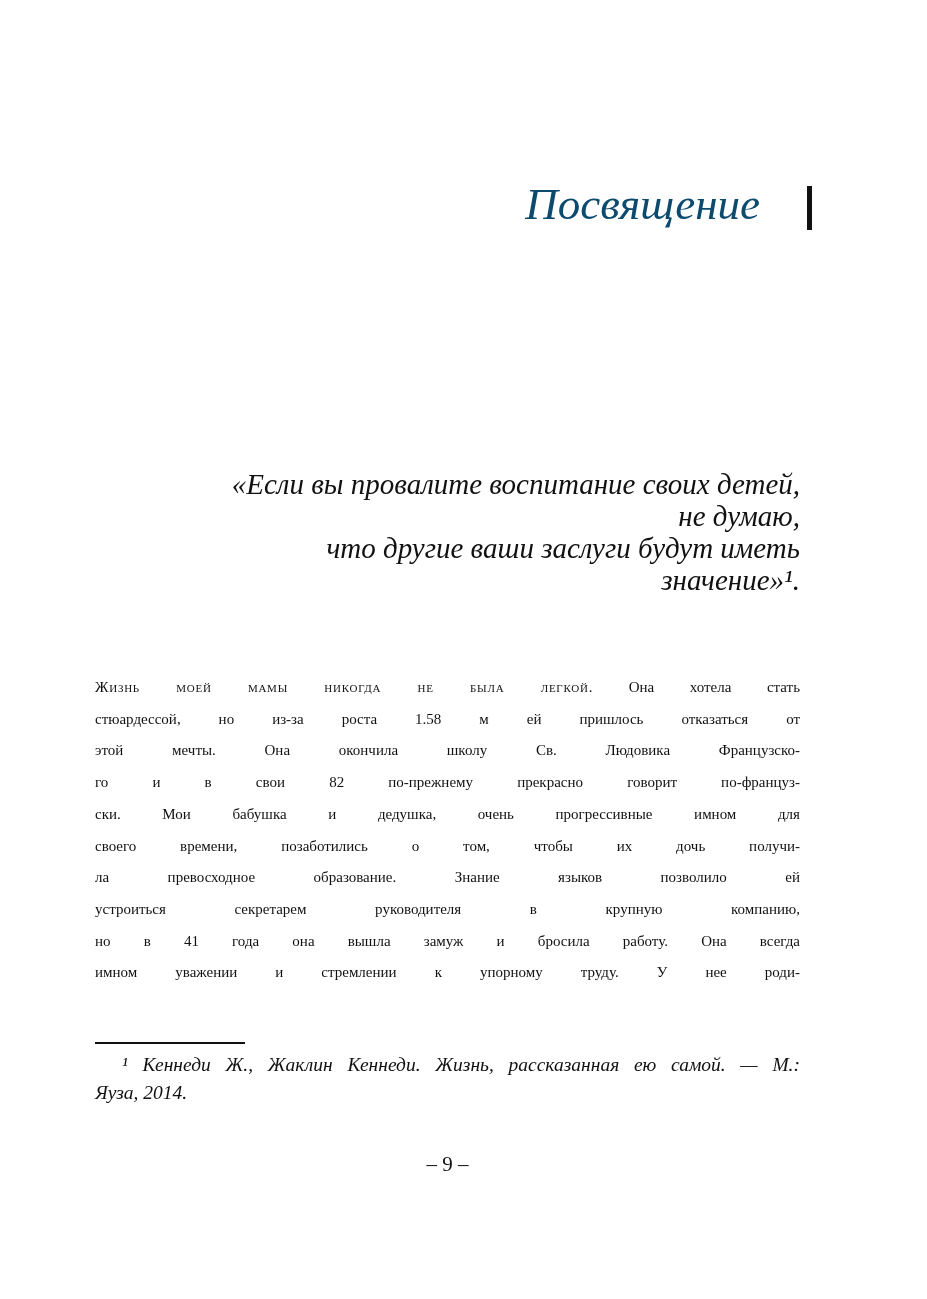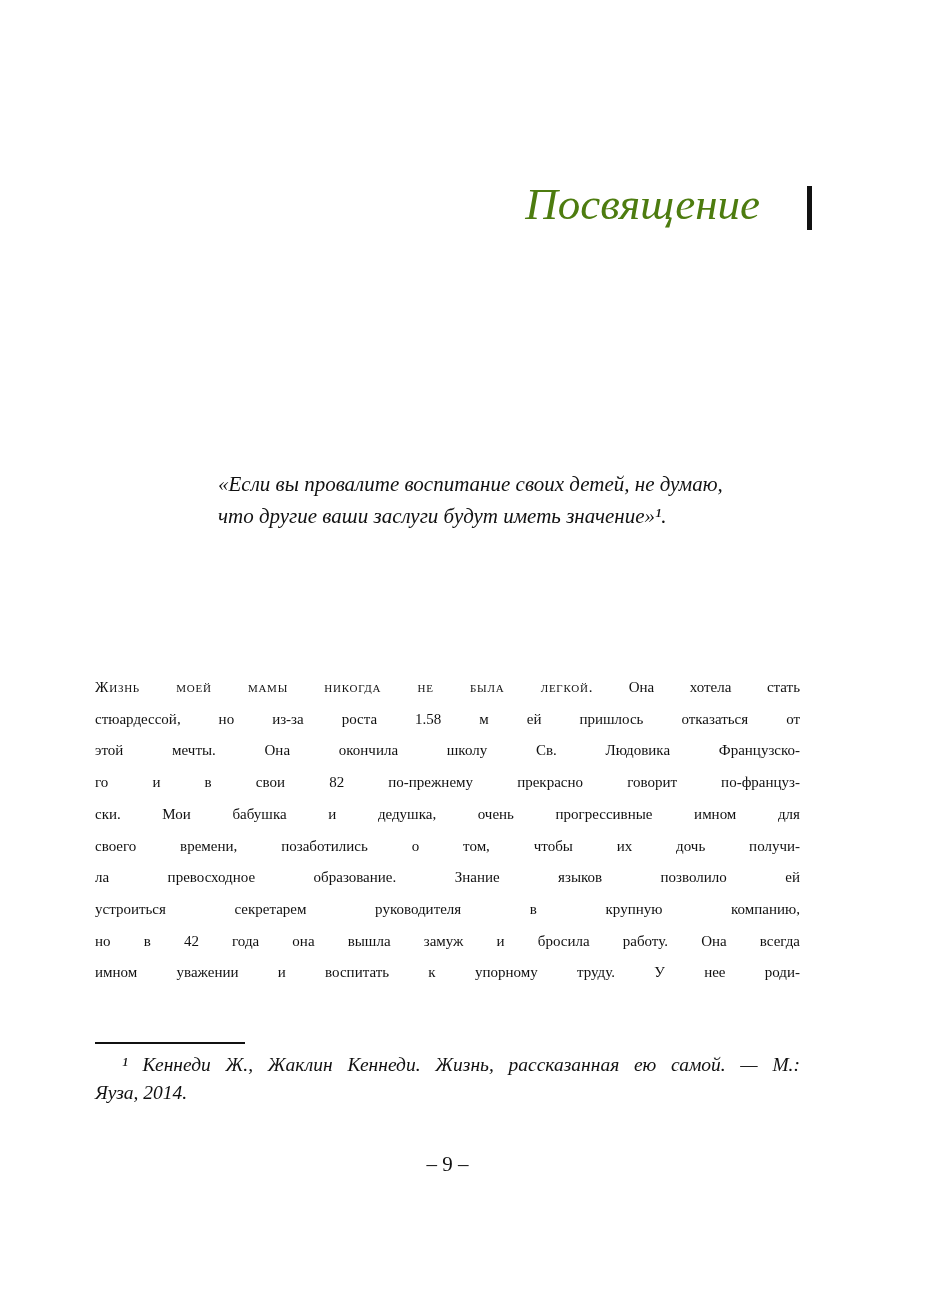--- a/index.html
+++ b/index.html
@@ -20,38 +20,39 @@
     position: absolute;
     top: 178px;
     left: 0;
     right: 167px;
     margin: 0;
     text-align: right;
     font-style: italic;
     font-weight: normal;
     font-size: 45px;
     line-height: 52px;
-    color: #4d7c0f;
+    color: #0c4a6e;
   }
   .title-rule {
     position: absolute;
     top: 186px;
     left: 807px;
     width: 5px;
     height: 44px;
     background: #111111;
   }
   .epigraph {
     position: absolute;
     top: 468px;
     left: 218px;
     width: 582px;
     font-style: italic;
-    font-size: 21px;
+    font-size: 29px;
     line-height: 32px;
+    text-align: right;
   }
   .attribution {
     position: absolute;
     top: 545px;
     left: 95px;
     width: 697px;
     text-align: right;
     font-size: 22px;
     line-height: 35px;
   }
@@ -118,22 +119,22 @@
 
   <div class="body-text">
     <div class="jline"><span class="sc">Жизнь моей мамы никогда не была легкой.</span><span> Она хотела стать</span></div>
     <div class="jline">стюардессой, но из-за роста 1.58 м ей пришлось отказаться от</div>
     <div class="jline">этой мечты. Она окончила школу Св. Людовика Французско-</div>
     <div class="jline">го и в свои 82 по-прежнему прекрасно говорит по-француз-</div>
     <div class="jline">ски. Мои бабушка и дедушка, очень прогрессивные имном для</div>
     <div class="jline">своего времени, позаботились о том, чтобы их дочь получи-</div>
     <div class="jline">ла превосходное образование. Знание языков позволило ей</div>
     <div class="jline">устроиться секретарем руководителя в крупную компанию,</div>
-    <div class="jline">но в 42 года она вышла замуж и бросила работу. Она всегда</div>
-    <div class="jline">имном уважении и воспитать к упорному труду. У нее роди-</div>
+    <div class="jline">но в 41 года она вышла замуж и бросила работу. Она всегда</div>
+    <div class="jline">имном уважении и стремлении к упорному труду. У нее роди-</div>
   </div>
 
   <div class="footnote-rule"></div>
 
   <div class="footnote">
     <div class="fline-first">¹  Кеннеди Ж., Жаклин Кеннеди. Жизнь, рассказанная ею самой. — М.:</div>
     <div>Яуза, 2014.</div>
   </div>
 
   <div class="page-number">– 9 –</div>

